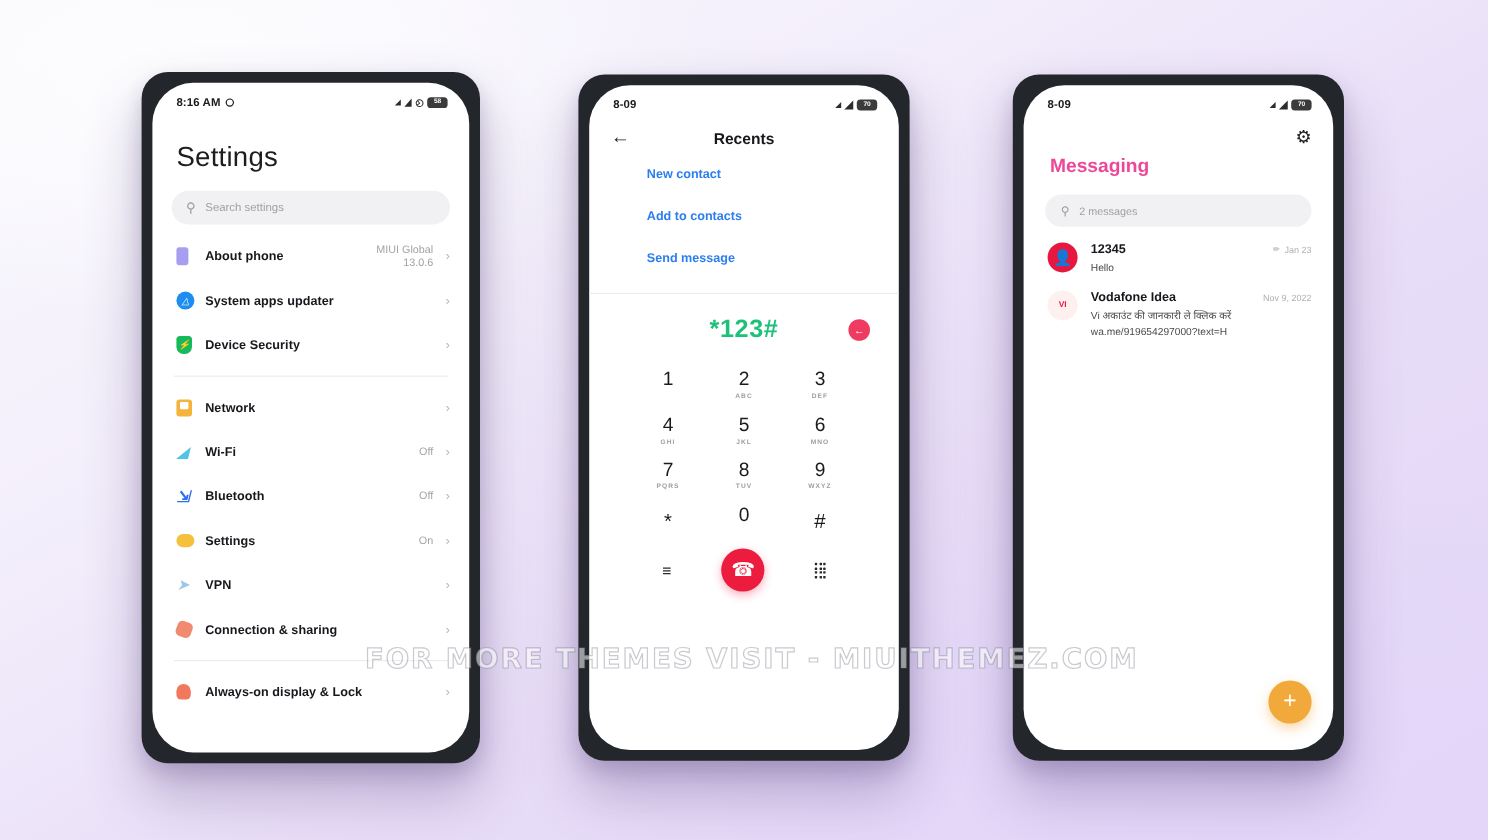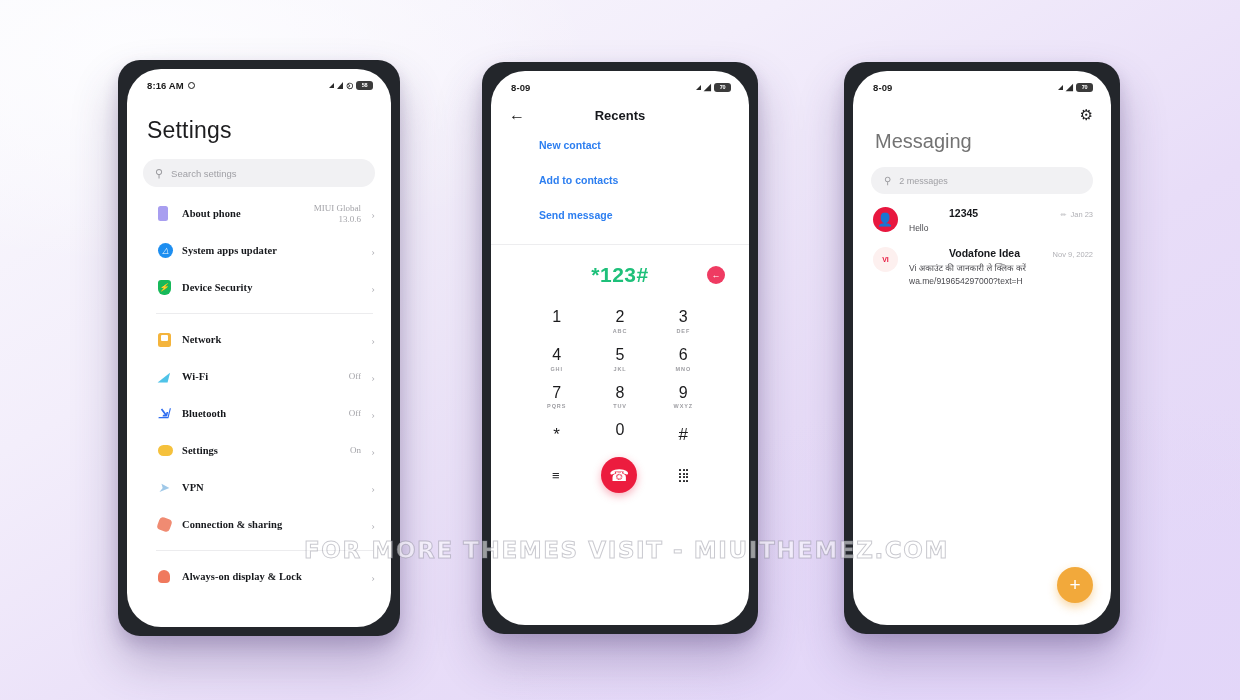--- a/index.html
+++ b/index.html
@@ -68,21 +68,21 @@
     padding: 22px 0 0 20px; letter-spacing: .2px;
   }
   .search-pill {
     margin: 15px 16px 0 16px; height: 28px; border-radius: 16px;
     background: #f1f1f3; display: flex; align-items: center;
     padding: 0 12px; gap: 8px;
   }
   .search-pill .q { font-size: 11px; color: #9a9a9e; }
   .search-pill .ph { font-size: 9.5px; color: #a0a0a5; }
 
-  .s-list { padding: 0 0 0 11px; margin-top: 8px; font-family: Liberation Serif, serif; }
+  .s-list { padding: 0 0 0 0; margin-top: 8px; }
   .s-row {
     display: flex; align-items: center; gap: 0;
     padding: 0 16px 0 20px; height: 37px;
   }
   .s-ico { width: 24px; flex: 0 0 24px; display:flex; align-items:center; }
   .s-lab { flex: 1; font-size: 10.5px; font-weight: 700; color: #16181c; letter-spacing: .05px; }
   .s-val { font-size: 9px; color: #a3a3a8; text-align: right; line-height: 1.15; white-space: pre-line; margin-left: 12px;}
   .s-chev { width: 14px; text-align: right; color: #b6b6bb; font-size: 11px; font-weight: 300;}
   .s-sep { height: 1px; background: #ececee; margin: 7px 18px; }
 
@@ -145,37 +145,37 @@
     box-shadow: 0 3px 8px rgba(236,28,62,.35);
   }
   .grid-ico {
     display:grid; grid-template-columns: repeat(3,2px); gap:1.5px;
   }
   .grid-ico i { width:2px;height:2px;background:#2a2a2c;display:block;border-radius:.5px;}
 
   
   .msg-top { display:flex; justify-content:flex-end; padding: 10px 18px 0 0; }
   .gear { font-size: 15px; color:#1d1d1f; line-height:1; }
-  .msg-title { font-size: 20px; font-weight: 400; color:#737373; padding: 8px 0 0 22px; }
+  .msg-title { font-size: 16px; font-weight: 700; color:#ec4899; padding: 8px 0 0 22px; }
   .msg-search {
     margin: 14px 18px 0 18px; height: 27px; border-radius: 15px; background:#f1f1f3;
     display:flex; align-items:center; padding: 0 13px; gap:8px;
   }
   .msg-search .q { font-size: 10px; color:#9a9a9e; }
   .msg-search .ph { font-size: 9px; color:#a0a0a5; }
 
   .thread { display:flex; padding: 13px 18px 0 20px; gap: 11px; }
   .av {
     width: 25px; height: 25px; border-radius:50%; flex:0 0 25px;
     display:flex;align-items:center;justify-content:center;
   }
   .av-person { background:#e8173f; color:#fff; font-size: 13px; }
   .av-vi { background:#fdf0ef; color:#e8173f; font-size: 7px; font-weight:800; }
   .th-body { flex:1; min-width:0; }
-  .th-head { display:flex; align-items:flex-end; justify-content:space-between; gap:6px;margin-left:40px;}
+  .th-head { display:flex; align-items:center; justify-content:space-between; gap:6px;}
   .th-name { font-size: 10.5px; font-weight: 700; color:#16181c; }
   .th-meta { font-size: 7.5px; color:#b0b0b5; display:flex; align-items:center; gap:4px; white-space:nowrap;}
   .th-pen { font-size: 7px; color:#b0b0b5; transform: rotate(-45deg); display:inline-block;}
   .th-prev { font-size: 8.5px; color:#4a4a4f; margin-top: 3px; line-height: 1.45; }
 
   .fab {
     position:absolute; right: 18px; bottom: 22px;
     width: 36px; height: 36px; border-radius:50%;
     background:#f2a93b; display:flex;align-items:center;justify-content:center;
     color:#fff; font-size: 19px; font-weight:300;

